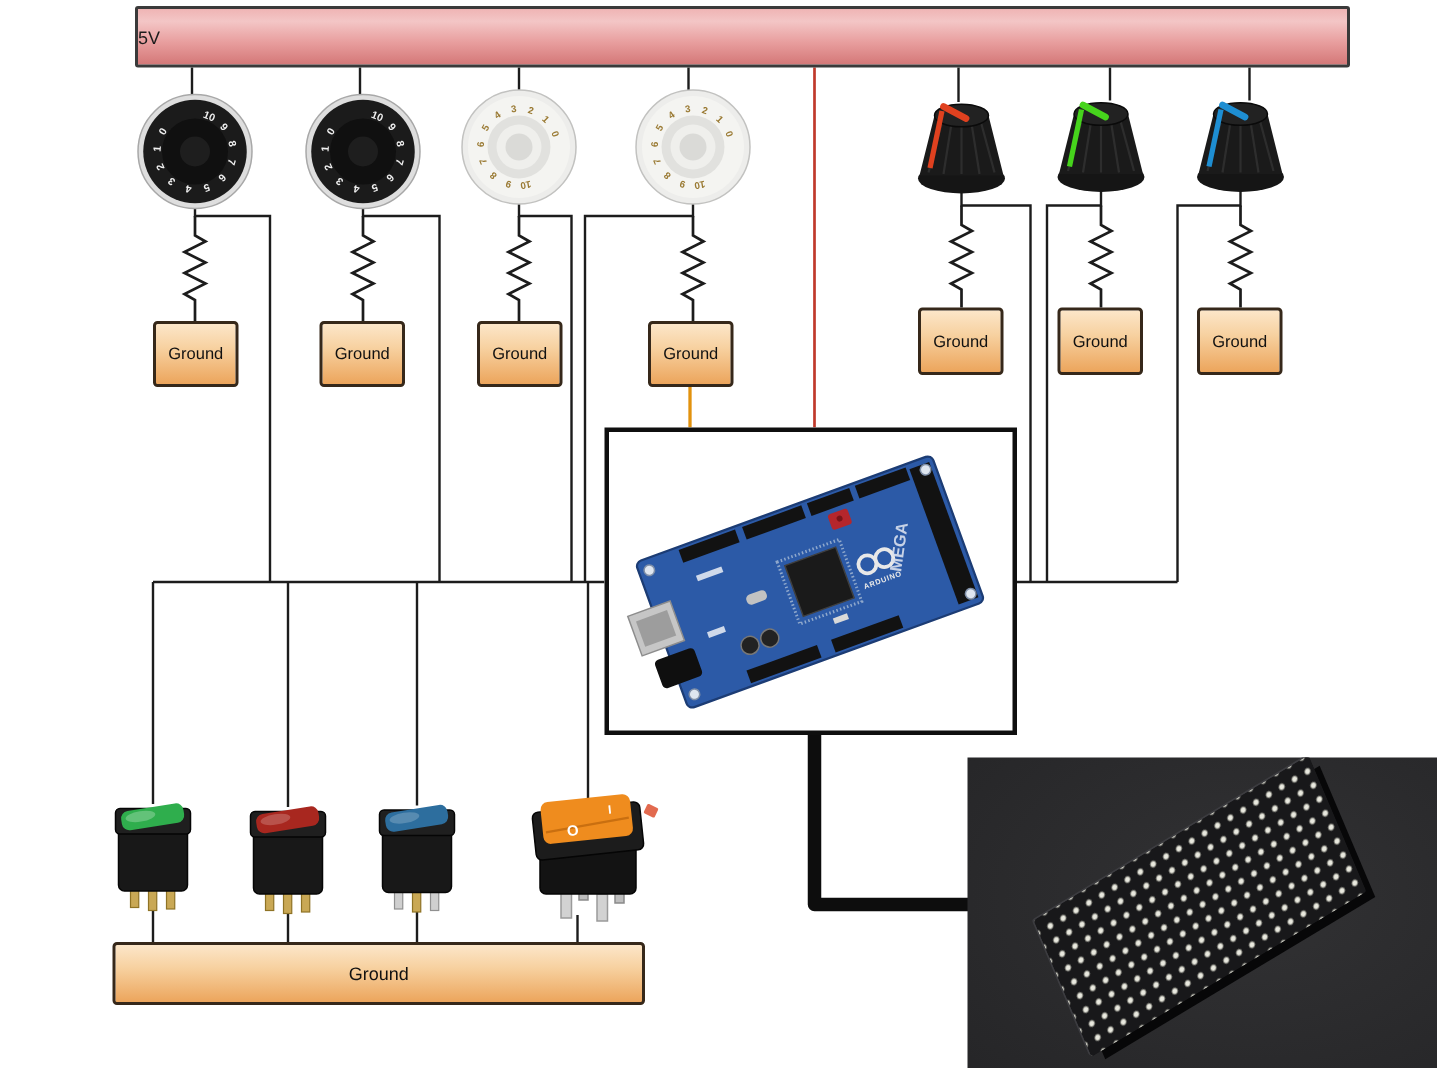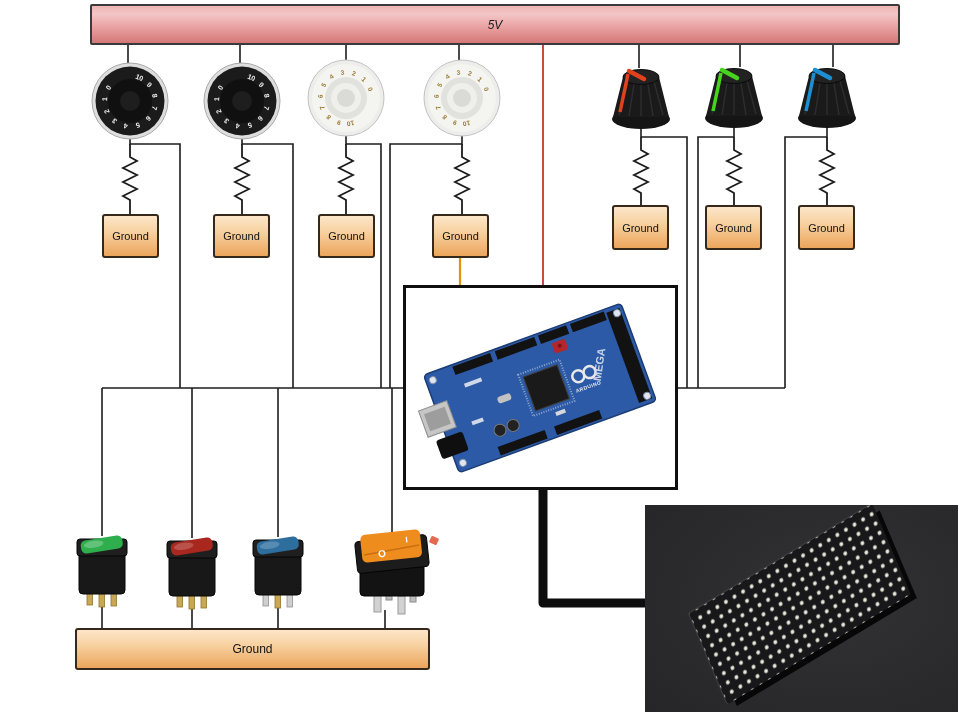--- a/index.html
+++ b/index.html
@@ -3,22 +3,22 @@
 <meta charset="utf-8">
 <style>
   html,body{margin:0;padding:0;background:#ffffff;}
   body{font-family:"Liberation Sans", sans-serif;}
   .canvas{position:relative;width:960px;height:720px;background:#ffffff;overflow:hidden;}
   .abs{position:absolute;}
   .rail{
     left:90px;top:4px;width:810px;height:41px;
     background:linear-gradient(180deg,#efb4b4 0%,#f3c6c6 22%,#e89e9e 60%,#d47878 100%);
     border:2px solid #3a3a3a;border-radius:2px;box-sizing:border-box;
-    display:flex;align-items:center;justify-content:center;
-    font-size:12px;color:#1c1c1c;font-style:italic;
+    display:flex;align-items:center;
+    font-size:12px;color:#1c1c1c;
   }
   .gbox{
     background:linear-gradient(180deg,#fce6c9 0%,#f7d1a0 40%,#eca55c 100%);
     border:2px solid #36281a;border-radius:3px;box-sizing:border-box;
     display:flex;align-items:center;justify-content:center;
     font-size:11px;color:#111;
   }
   .gbig{font-size:12px;}
   .arduino-frame{
     left:403px;top:285px;width:275px;height:205px;background:#ffffff;

